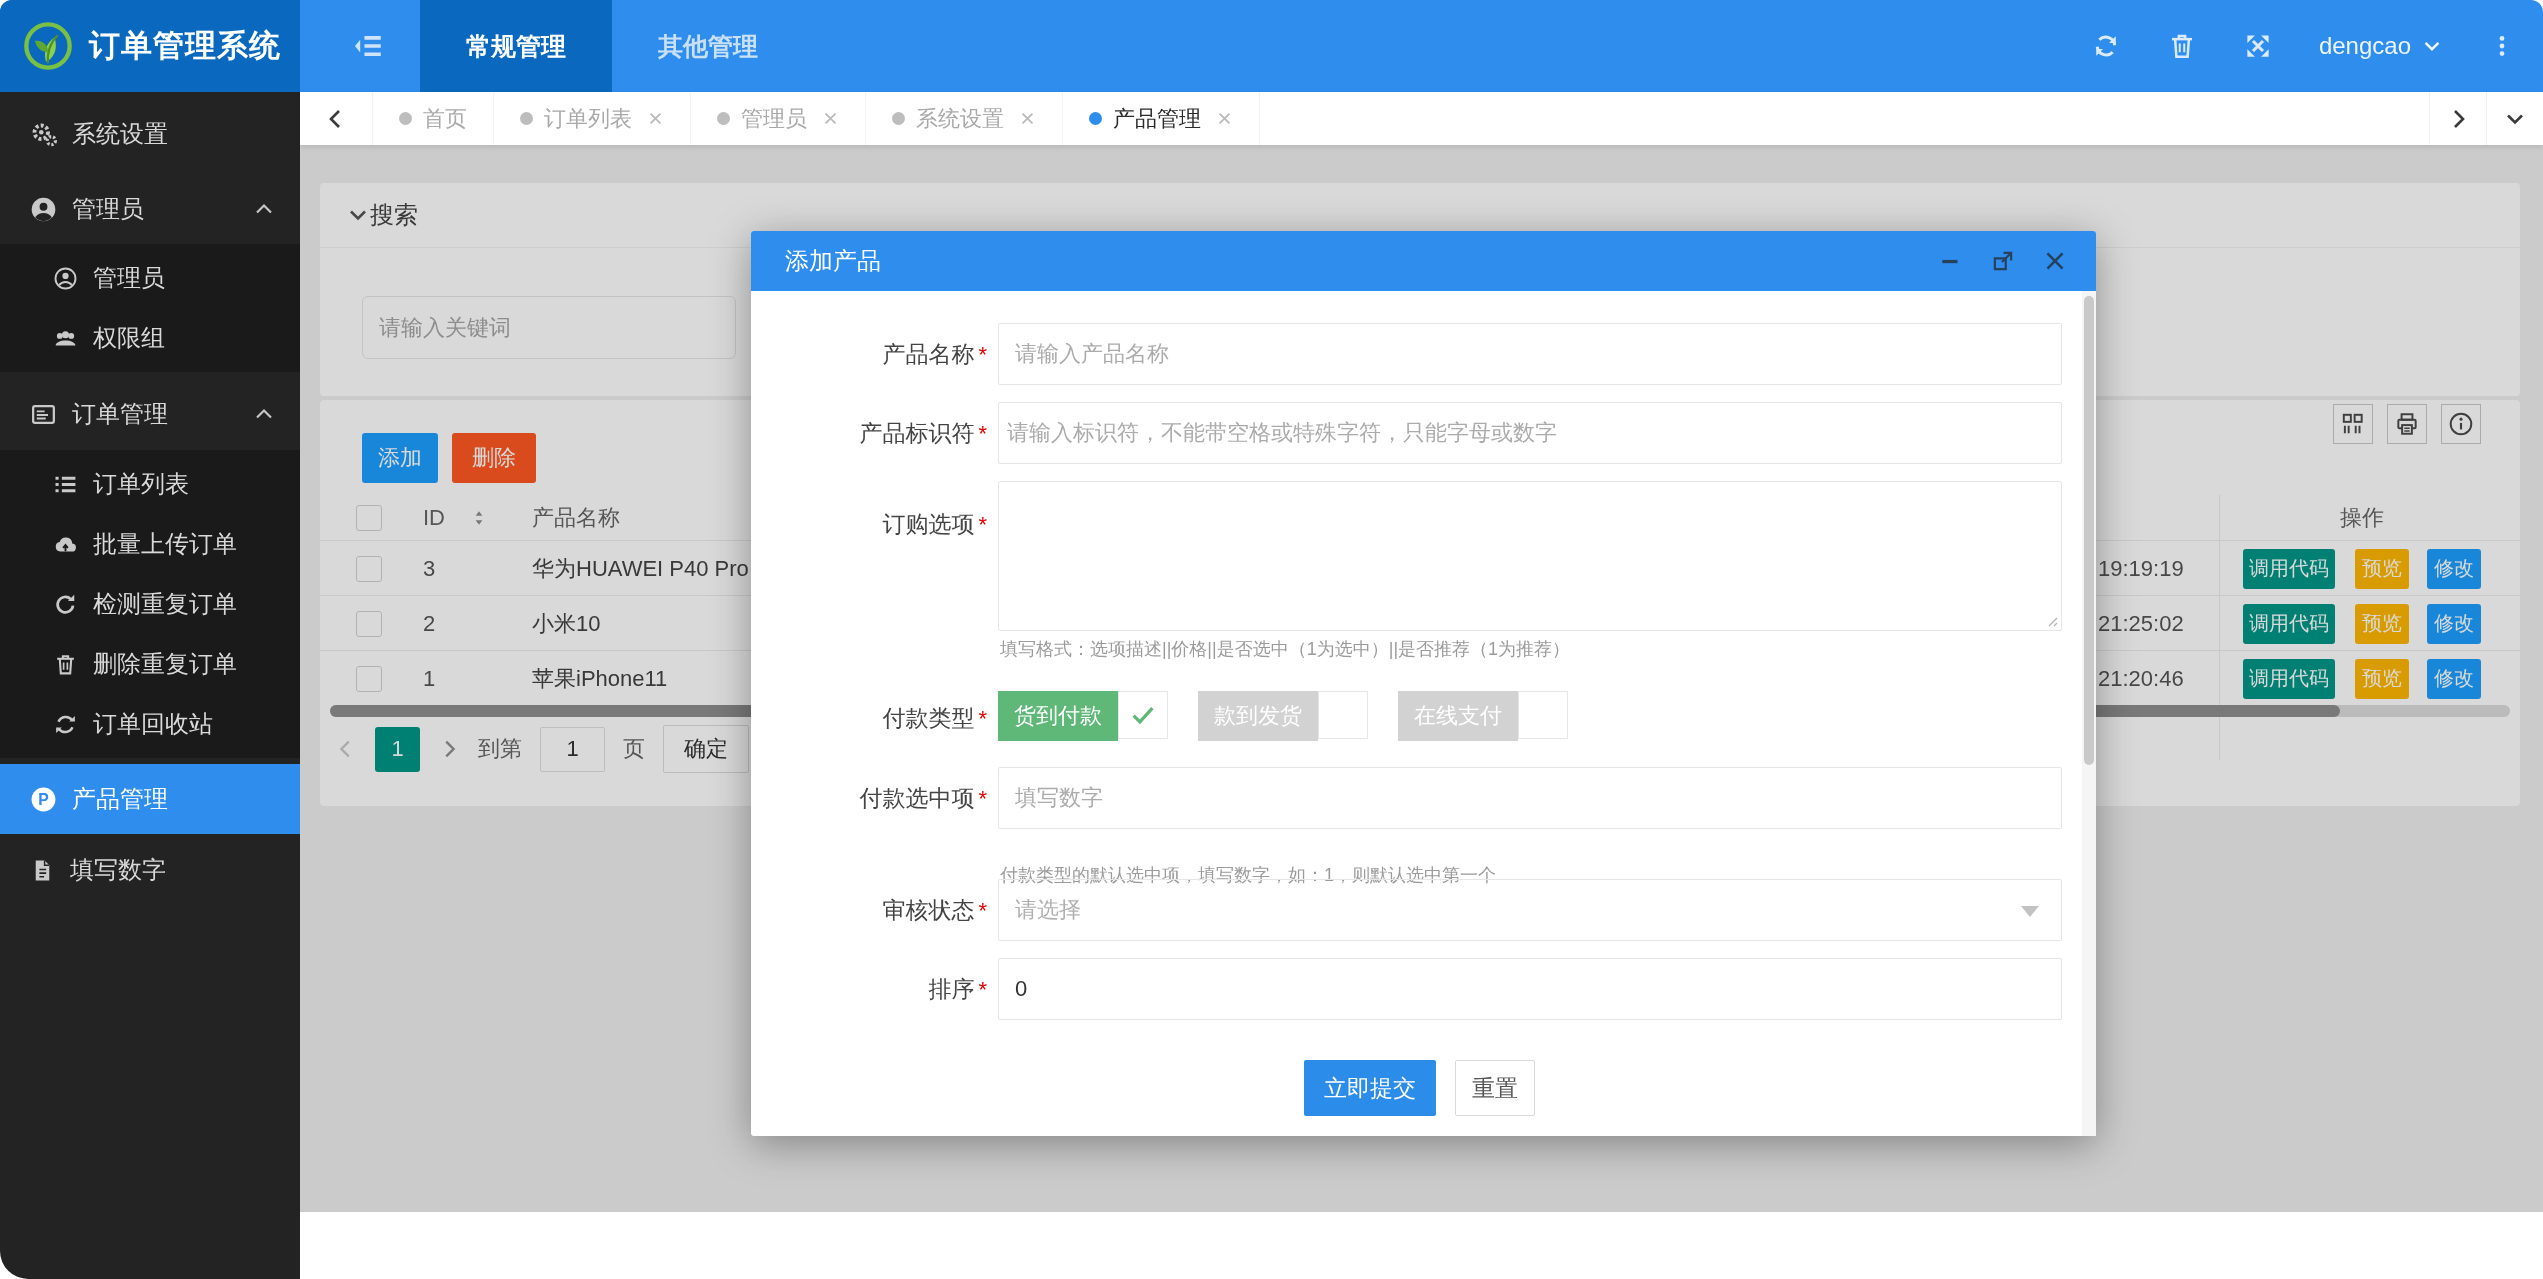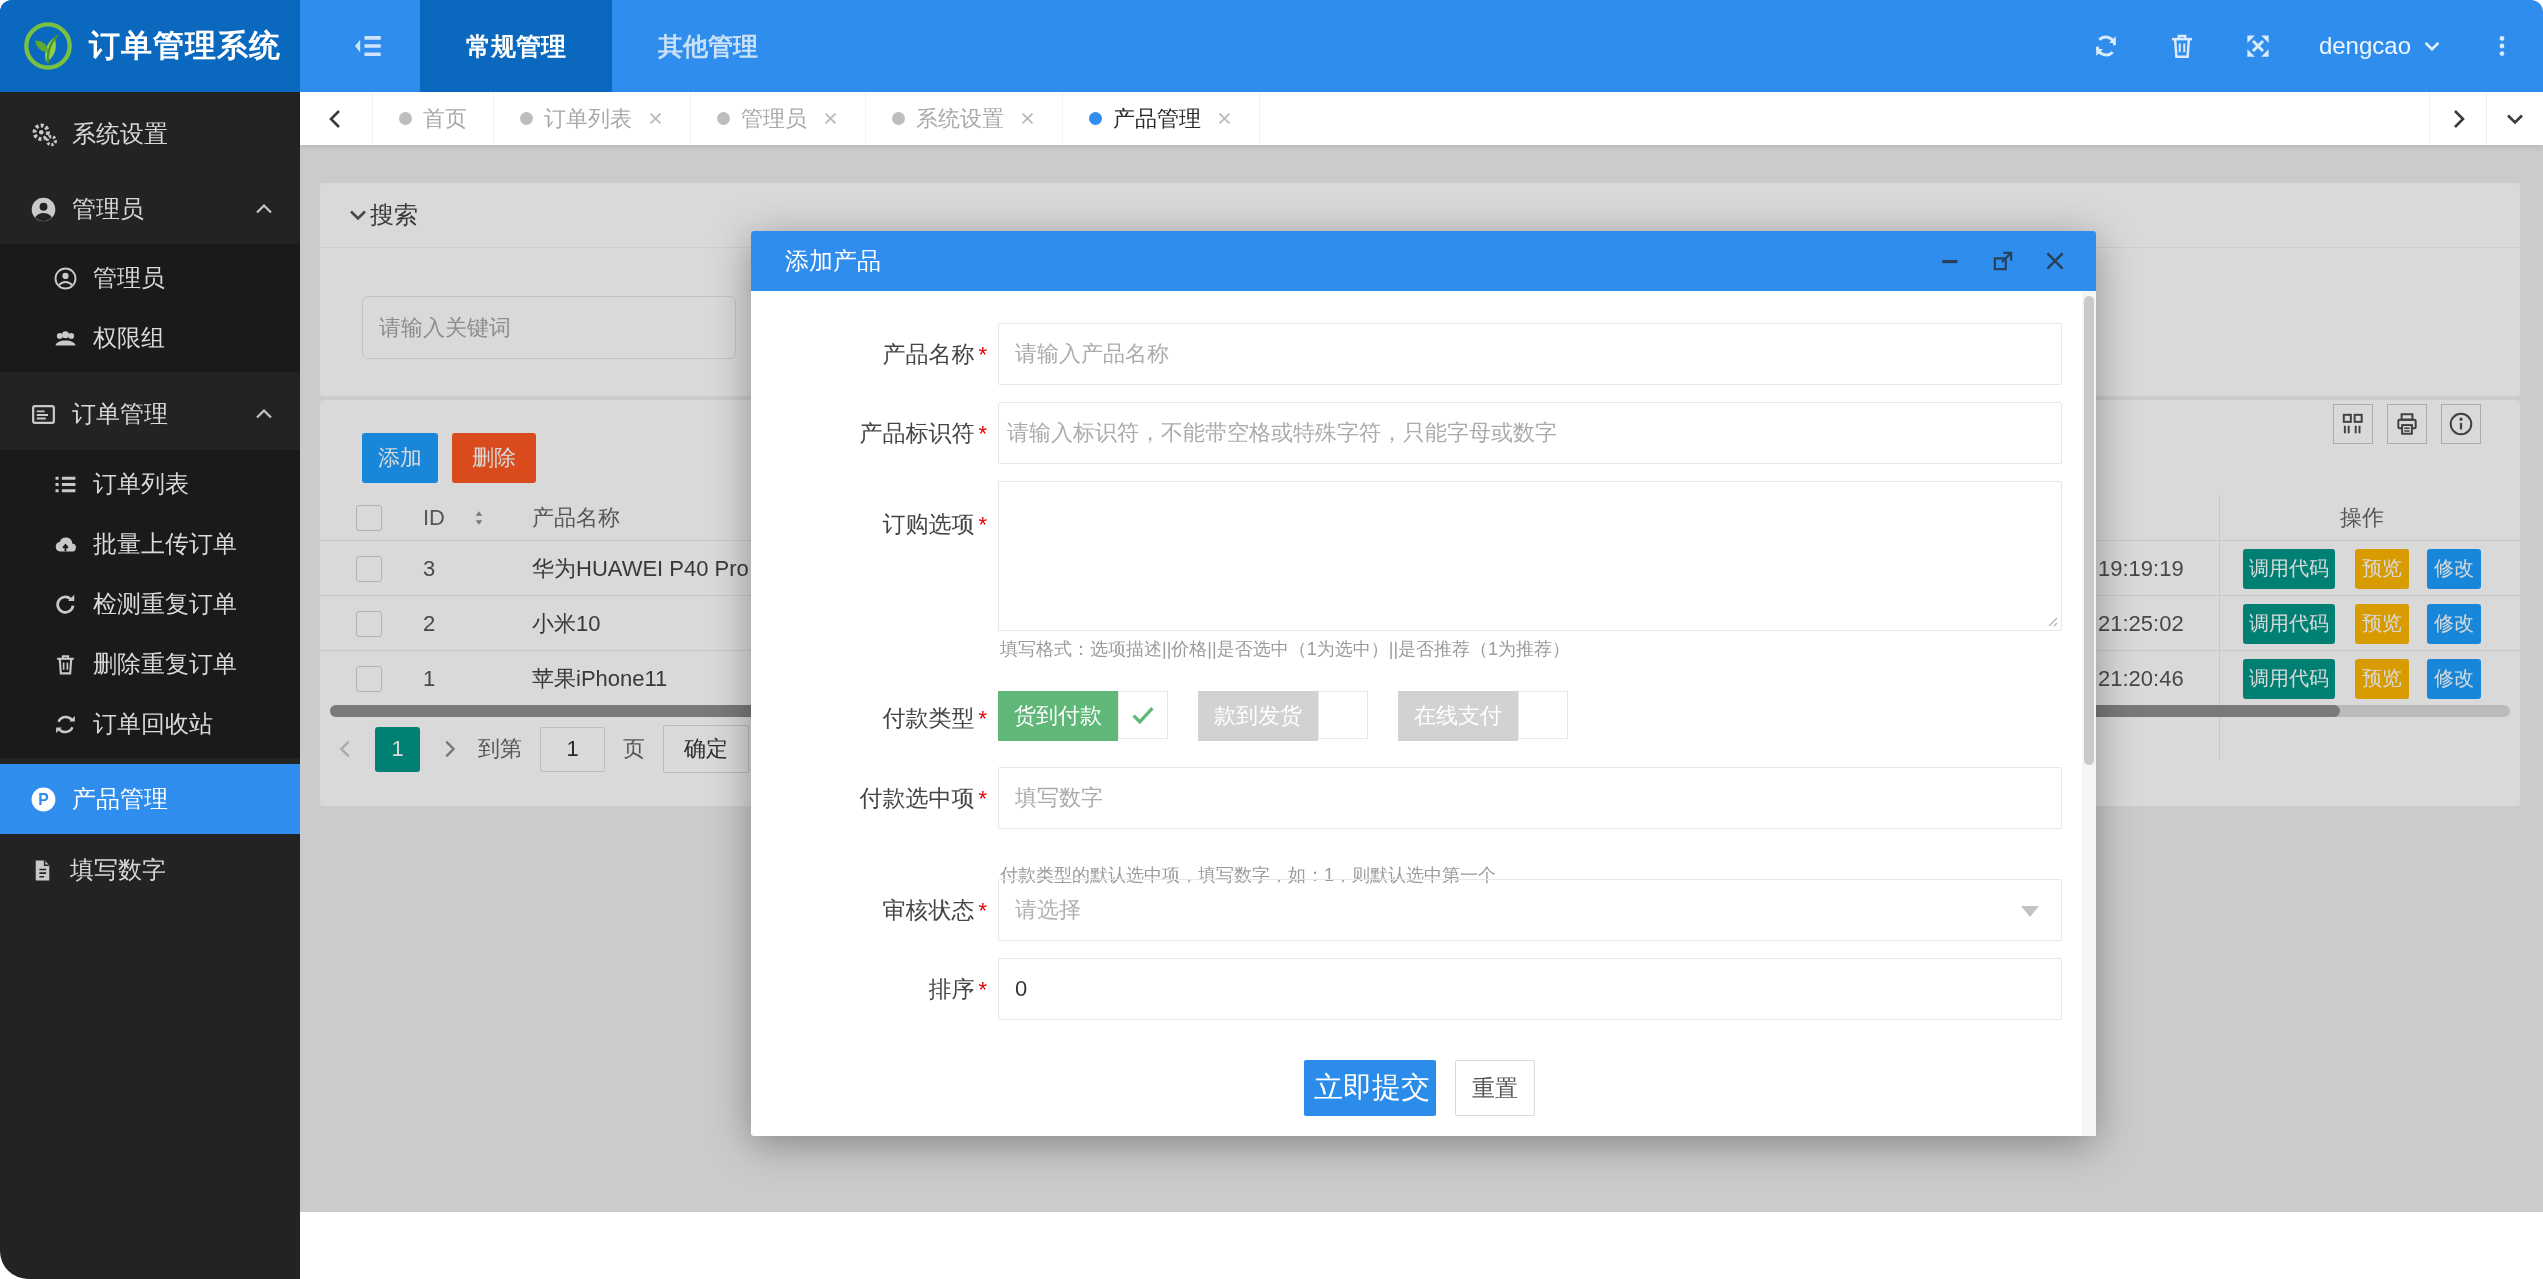--- a/index.html
+++ b/index.html
@@ -85,21 +85,21 @@
   .f-area{position:absolute;left:247px;top:250px;width:1064px;height:150px;border:1px solid #e6e6e6;border-radius:2px;resize:none;box-sizing:border-box;font-size:22px;padding:12px 16px;font-family:inherit;}
   .grip{position:absolute;left:1293px;top:382px;color:#b5b5b5;}
   .hint{position:absolute;left:249px;font-size:18px;color:#9b9b9b;}
   .toggles{position:absolute;left:247px;top:460px;display:flex;gap:30px;}
   .toggle{display:flex;}
   .tg-label{width:120px;height:50px;line-height:50px;text-align:center;font-size:22px;color:#fff;background:#d2d2d2;}
   .toggle.on .tg-label{background:#5FB878;}
   .tg-box{width:50px;height:48px;border:1px solid #e6e6e6;background:#fff;display:flex;align-items:center;justify-content:center;color:#5FB878;box-sizing:border-box;}
   .f-select{position:absolute;left:247px;top:648px;width:1064px;height:62px;border:1px solid #e6e6e6;border-radius:2px;box-sizing:border-box;display:flex;align-items:center;padding:0 16px;font-size:22px;color:#b0b0b0;}
   .sel-caret{position:absolute;right:22px;top:26px;width:0;height:0;border-left:9px solid transparent;border-right:9px solid transparent;border-top:11px solid #c2c2c2;}
-  .m-submit{position:absolute;left:553px;top:829px;width:132px;height:56px;background:#2b8cea;border:none;border-radius:2px;color:#fff;font-size:29px;font-family:inherit;text-align:right;}
+  .m-submit{position:absolute;left:553px;top:829px;width:132px;height:56px;background:#2b8cea;border:none;border-radius:2px;color:#fff;font-size:23px;font-family:inherit;}
   .m-reset{position:absolute;left:704px;top:829px;width:80px;height:56px;background:#fff;border:1px solid #d9d9d9;border-radius:2px;color:#555;font-size:23px;font-family:inherit;}
 </style>
 </head>
 <body>
 
 <svg width="0" height="0" style="position:absolute">
   <defs>
     <symbol id="i-gears" viewBox="0 0 24 24">
       <circle cx="10" cy="10" r="6" fill="none" stroke="currentColor" stroke-width="3.4" stroke-dasharray="2.6 2"></circle>
       <circle cx="10" cy="10" r="2" fill="currentColor"></circle>

